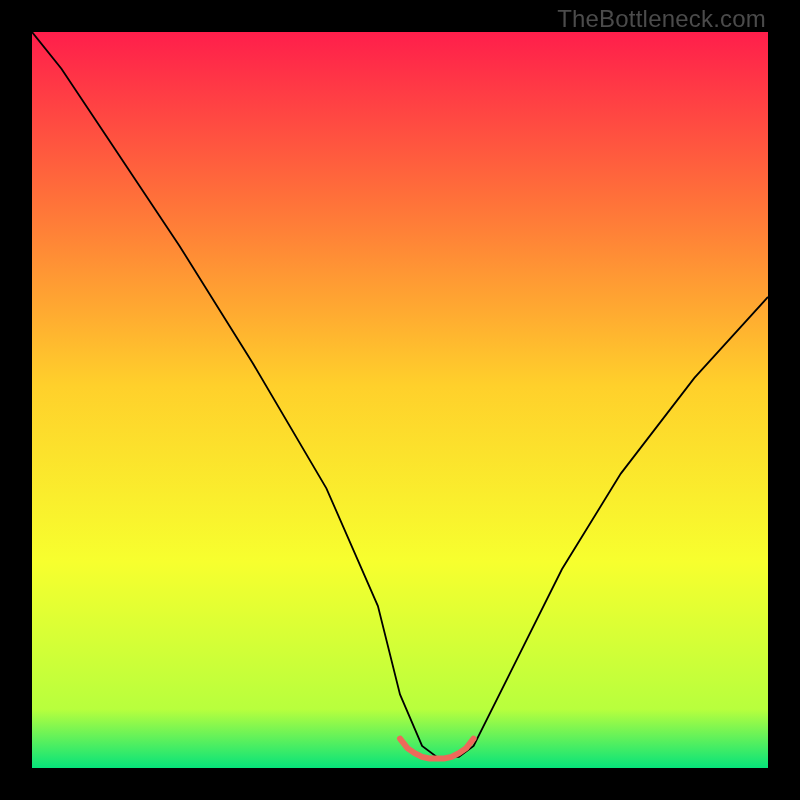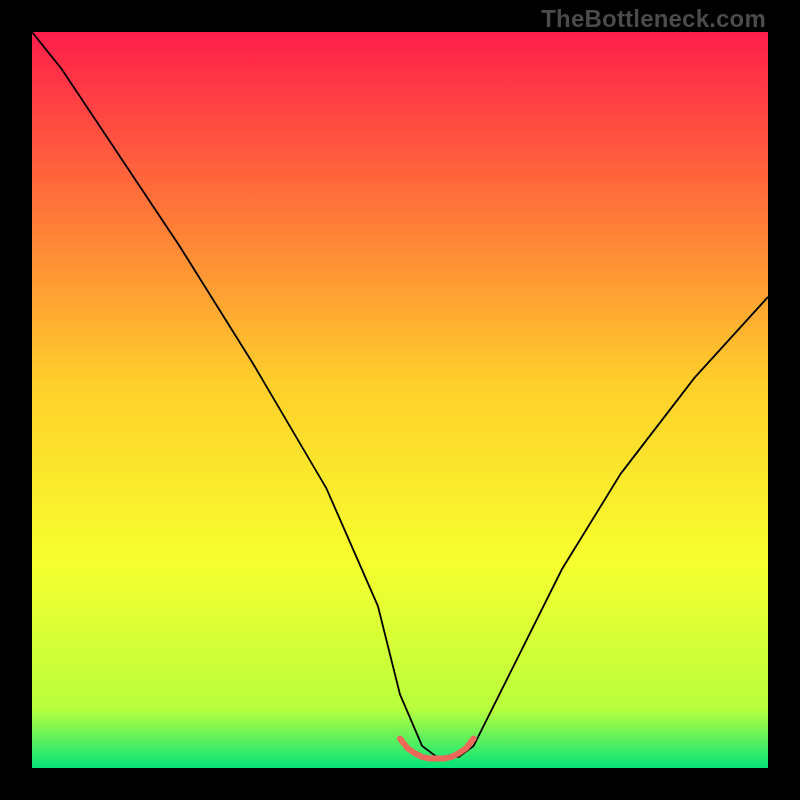--- a/index.html
+++ b/index.html
@@ -25,21 +25,21 @@
     top: 0;
     width: 736px;
     height: 736px;
   }
   .watermark {
     position: absolute;
     top: 5px;
     right: 34px;
     color: #4b4b4b;
     font-size: 24px;
-    font-weight: 700;
+    font-weight: 400;
     letter-spacing: 0.2px;
   }
 </style>
 </head>
 <body>
 
 <div class="frame">
   <svg class="plot-area" viewBox="0 0 736 736" preserveAspectRatio="none">
     <defs>
       <linearGradient id="bg-grad" x1="0" y1="0" x2="0" y2="1">

